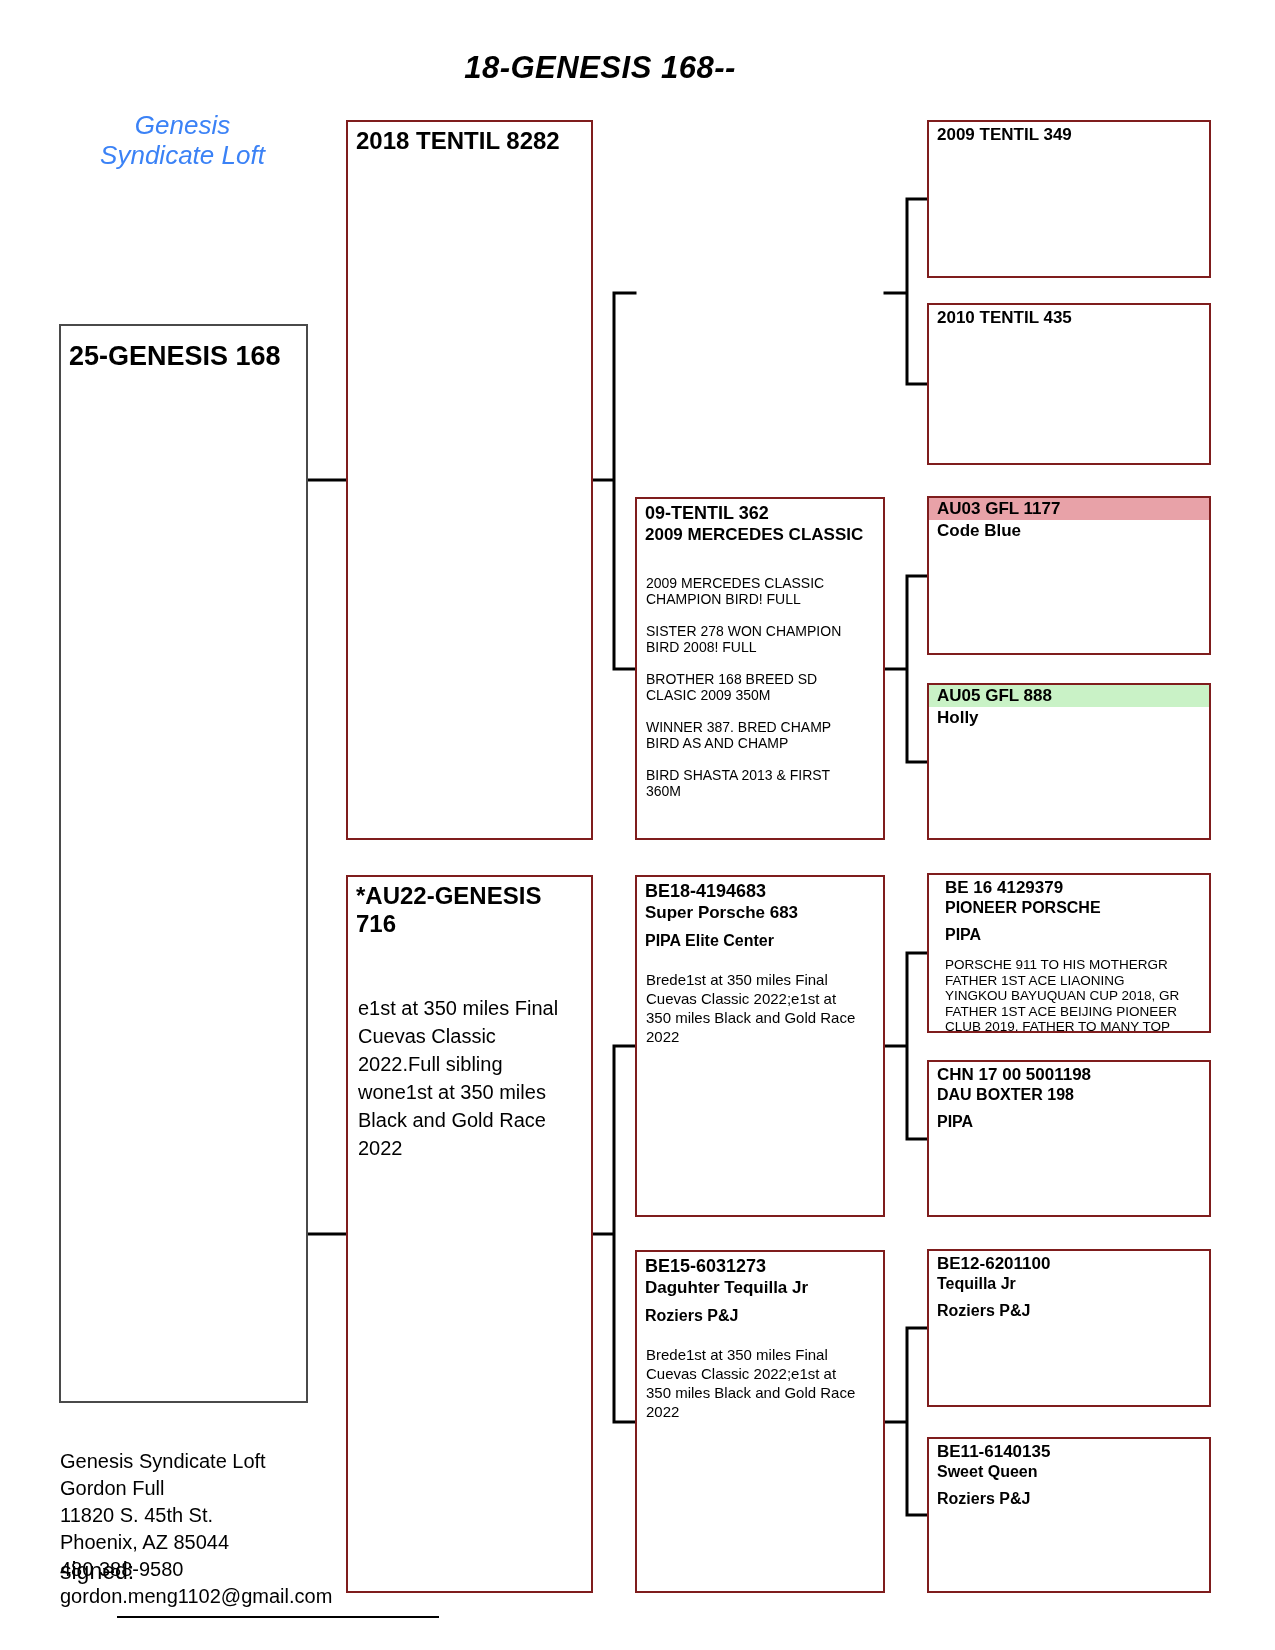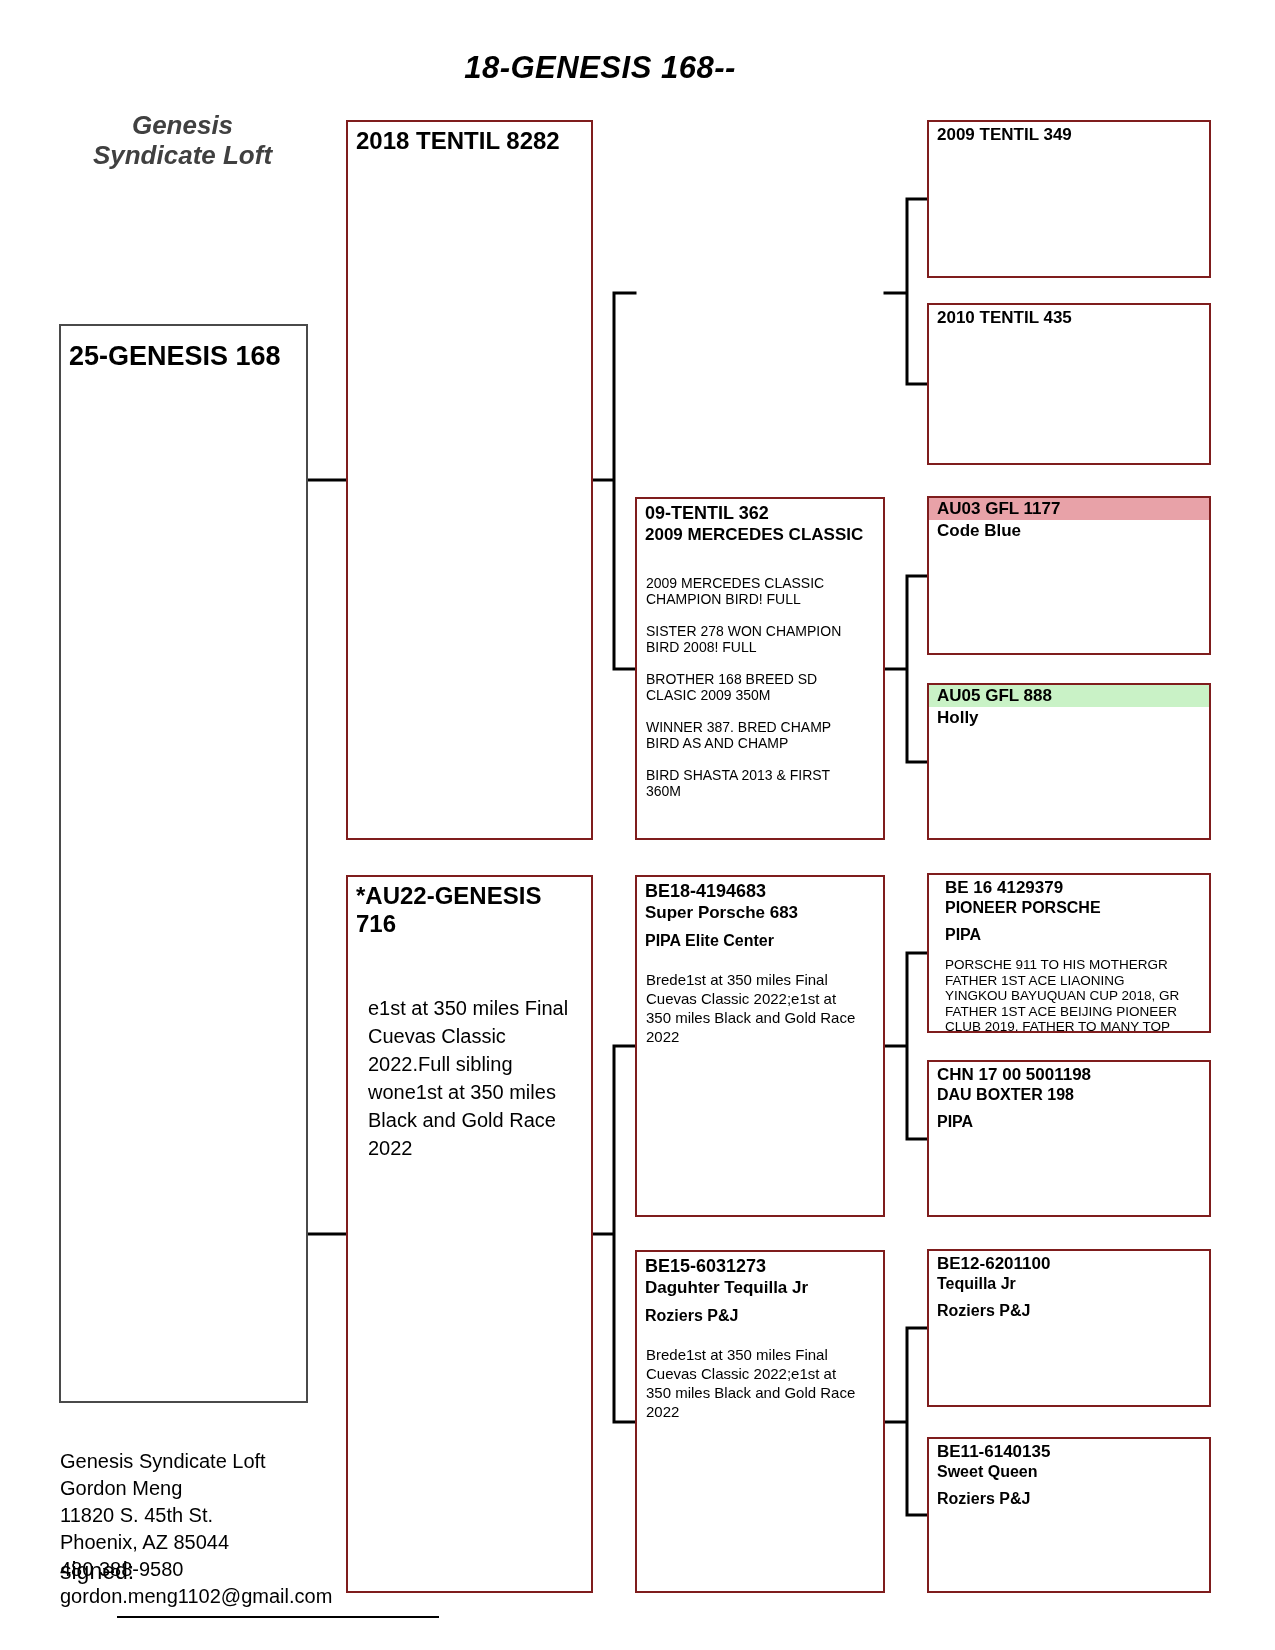--- a/index.html
+++ b/index.html
@@ -16,41 +16,41 @@
   .page-title{
     left:340px;top:50px;width:520px;
     text-align:center;
     font-size:31px;font-weight:bold;font-style:italic;
     letter-spacing:0.5px;
   }
   .loft-name{
     left:55px;top:110px;width:255px;
     text-align:center;
     font-size:26px;line-height:30px;
-    font-weight:bold;font-style:italic;
-    color:#404040;
+    font-weight:normal;font-style:italic;
+    color:#3b82f6;
   }
   
   .pbox{
     position:absolute;
     border:2px solid #7f1d1d;
     background:#fff;
     box-sizing:border-box;
     overflow:hidden;
   }
   .pbox-subject{border-color:#4a4a4a;}
   .btitle-xl{font-size:27px;font-weight:bold;padding:15px 8px 0 8px;line-height:30px;}
   .btitle-lg{font-size:24px;font-weight:bold;padding:5px 8px 0 8px;line-height:28px;}
   .btitle-md{font-size:18px;font-weight:bold;padding:4px 8px 0 8px;line-height:21px;}
   .bsub-md{font-size:17px;font-weight:bold;padding:0 8px;line-height:21px;}
   .btitle-sm{font-size:17px;font-weight:bold;padding:3px 8px 0 8px;line-height:20px;}
   .bsub-sm{font-size:16px;font-weight:bold;padding:0 8px;line-height:19px;}
   .borg{font-size:16px;font-weight:bold;padding:0 8px;line-height:19px;margin-top:8px;}
   .bbody{white-space:pre-line;}
-  .body-dam{font-size:20px;line-height:28px;padding:0 20px;margin-top:56px;}
+  .body-dam{font-size:20px;line-height:28px;padding:0 10px;margin-top:56px;}
   .body-g3b{font-size:14px;line-height:16px;padding:0 9px;margin-top:30px;}
   .body-g3{font-size:15px;line-height:19px;padding:0 9px;margin-top:20px;}
   .body-g4{font-size:13.5px;line-height:15.5px;padding:0 8px;margin-top:13px;}
   .band{
     height:22px;line-height:22px;
     font-size:17px;font-weight:bold;
     padding-left:8px;
     margin:-0px;
   }
   .band-pink{background:#e8a2a8;}
@@ -192,21 +192,21 @@
   </div>
 
   <div class="pbox" style="left:927px;top:1437px;width:284px;height:156px;">
     <div class="btitle-sm">BE11-6140135</div>
     <div class="bsub-sm">Sweet Queen</div>
     <div class="borg">Roziers P&amp;J</div>
   </div>
 
   <div class="abs contact">
     <div>Genesis Syndicate Loft</div>
-    <div>Gordon Meng</div>
+    <div>Gordon Full</div>
     <div>11820 S. 45th St.</div>
     <div>Phoenix, AZ 85044</div>
     <div>480 388-9580</div>
     <div>gordon.meng1102@gmail.com</div>
   </div>
 
   <div class="abs signed-row">signed:</div>
   <div class="abs signed-line"></div>
 
 </div>

